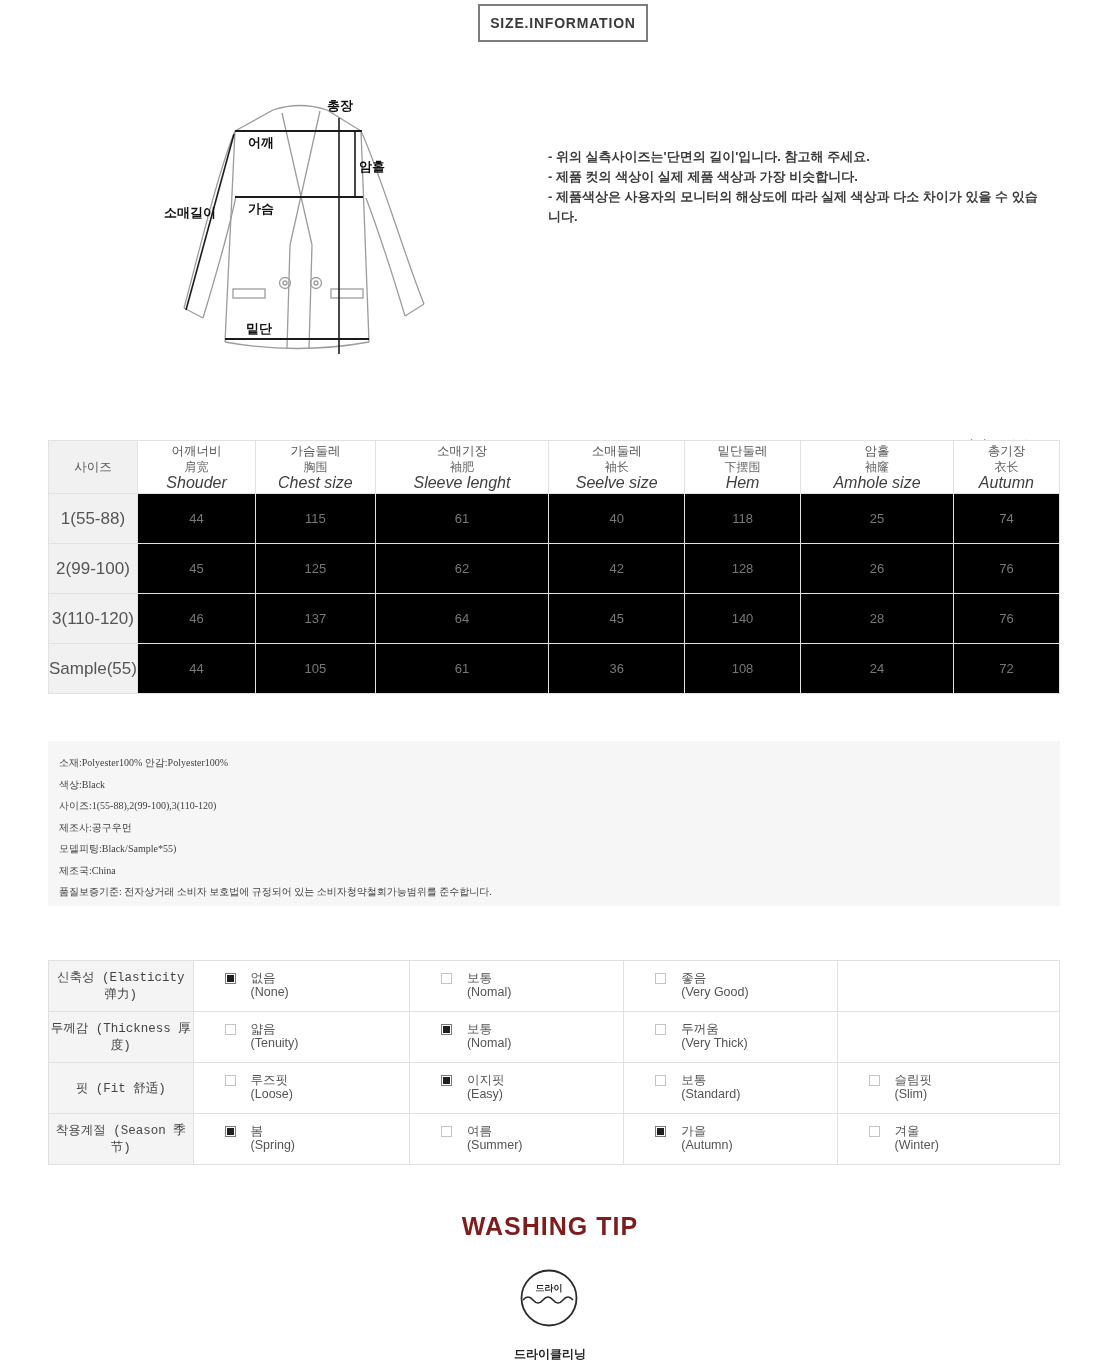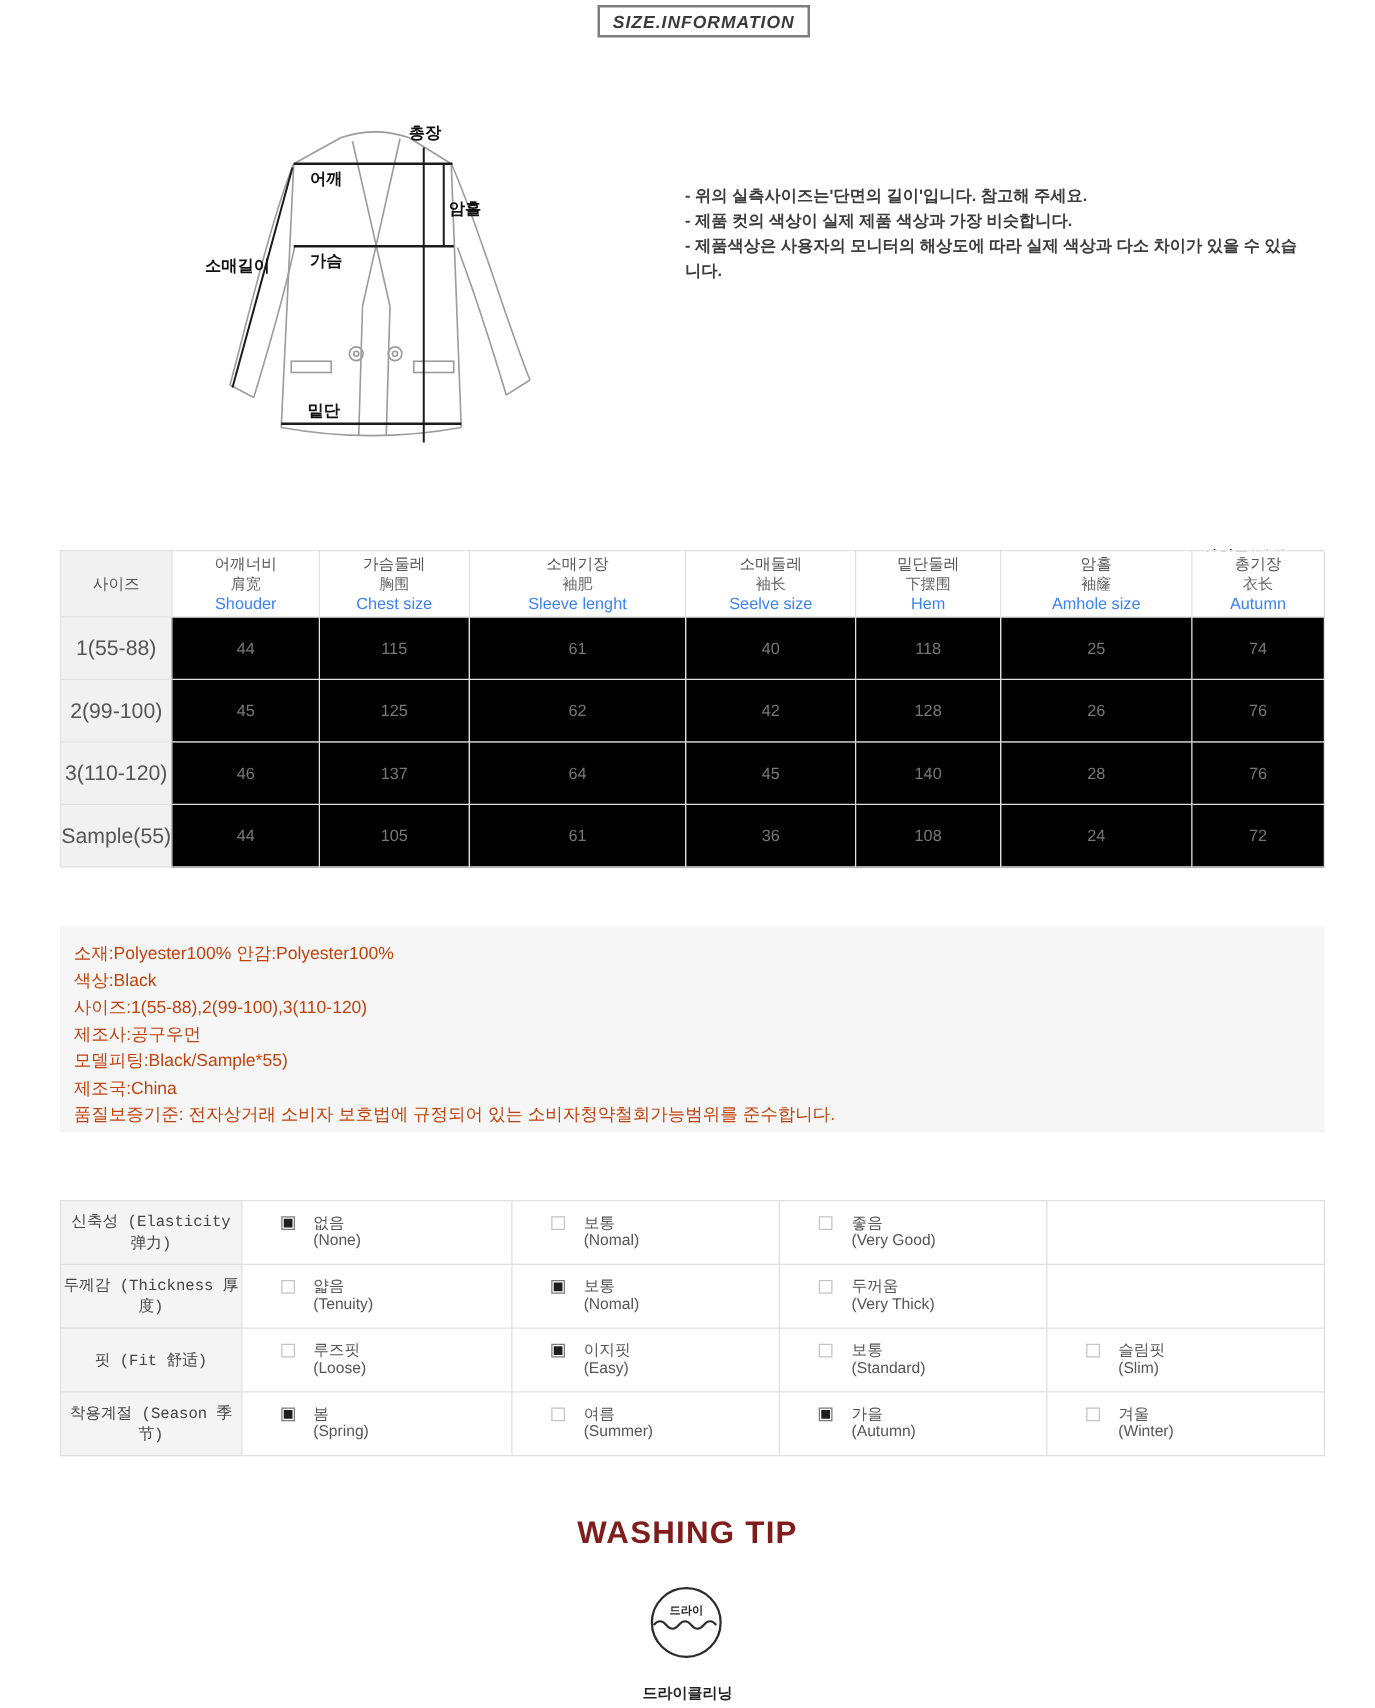--- a/index.html
+++ b/index.html
@@ -1,22 +1,22 @@
 <!DOCTYPE html>
 <html><head>
 <meta charset="utf-8">
 <style>
   html,body{margin:0;padding:0;background:#fff;}
   .page{position:relative;width:1100px;height:1366px;background:#fff;overflow:hidden;
         font-family:"Liberation Sans",sans-serif;color:#333;}
 
   
-  .title-box{position:absolute;left:478px;top:4px;width:170px;height:26px;box-sizing:border-box;
+  .title-box{position:absolute;left:478px;top:4px;width:170px;height:38px;box-sizing:border-box;
     border:2px solid #7d7d7d;display:flex;align-items:center;justify-content:center;
-    font-size:14px;font-weight:bold;letter-spacing:.8px;color:#3a3a3a;font-style:italic;}
+    font-size:14px;font-weight:bold;letter-spacing:.8px;color:#3a3a3a;}
 
   
   .diagram{position:absolute;left:140px;top:80px;width:320px;height:290px;}
   .diagram svg{width:100%;height:100%;}
   .g-line{stroke:#9c9c9c;stroke-width:1.3;fill:none;}
   .m-line{stroke:#1b1b1b;stroke-width:2;fill:none;}
   .m-thin{stroke:#1b1b1b;stroke-width:1.6;fill:none;}
   .d-label{font-size:13px;font-weight:bold;fill:#111;}
 
   
@@ -29,28 +29,28 @@
 
   
   table{border-collapse:collapse;table-layout:fixed;}
   .size-table{position:absolute;left:48px;top:440px;width:1012px;}
   .size-table th,.size-table td{border:1px solid #e2e2e2;text-align:center;vertical-align:middle;
     font-weight:normal;padding:0;}
   .size-table thead th{height:52px;background:#fff;}
   .size-table thead th.corner{background:#f1f1f1;font-size:12.5px;color:#555;}
   .size-table .h-ko{font-size:12.5px;color:#555;line-height:16px;}
   .size-table .h-zh{font-size:12px;color:#666;line-height:16px;}
-  .size-table .h-en{font-size:13px;color:#3b82f6;line-height:16px;}
+  .size-table .h-en{font-size:16px;color:#404040;line-height:16px;font-style:italic;}
   .size-table tbody th.row-label{background:#f1f1f1;height:49px;font-size:17px;color:#555;}
   .size-table tbody td{height:49px;font-size:13px;color:#777;background:#000000;}
 
   
   .info-box{position:absolute;left:48px;top:741px;width:1012px;height:165px;box-sizing:border-box;
     background:#f6f6f6;padding:11px 14px 0 11px;}
-  .info-line{font-size:14px;color:#c2410c;line-height:21.5px;white-space:nowrap;}
+  .info-line{font-size:10px;color:#404040;line-height:21.5px;white-space:nowrap;font-family:Liberation Serif, serif;}
 
   
   .options-table{position:absolute;left:48px;top:960px;width:1012px;}
   .options-table th,.options-table td{border:1px solid #e0e0e0;padding:0;font-weight:normal;}
   .options-table th.opt-label{background:#f4f4f4;width:14.3%;text-align:center;
     font-size:12.5px;color:#444;height:50px;font-family:Liberation Mono, monospace;}
   .options-table td.opt-cell{background:#fff;height:50px;vertical-align:middle;}
   .opt{display:flex;align-items:flex-start;gap:15px;padding-left:31px;}
   .cb{position:relative;width:11px;height:11px;box-sizing:border-box;border:1px solid #c4c4c4;
     background:#fff;flex:0 0 auto;margin-top:1px;}

